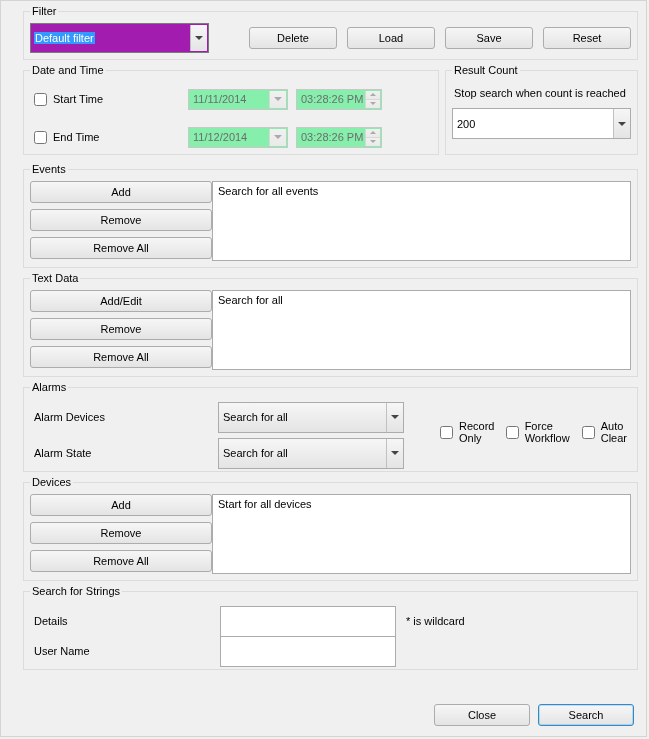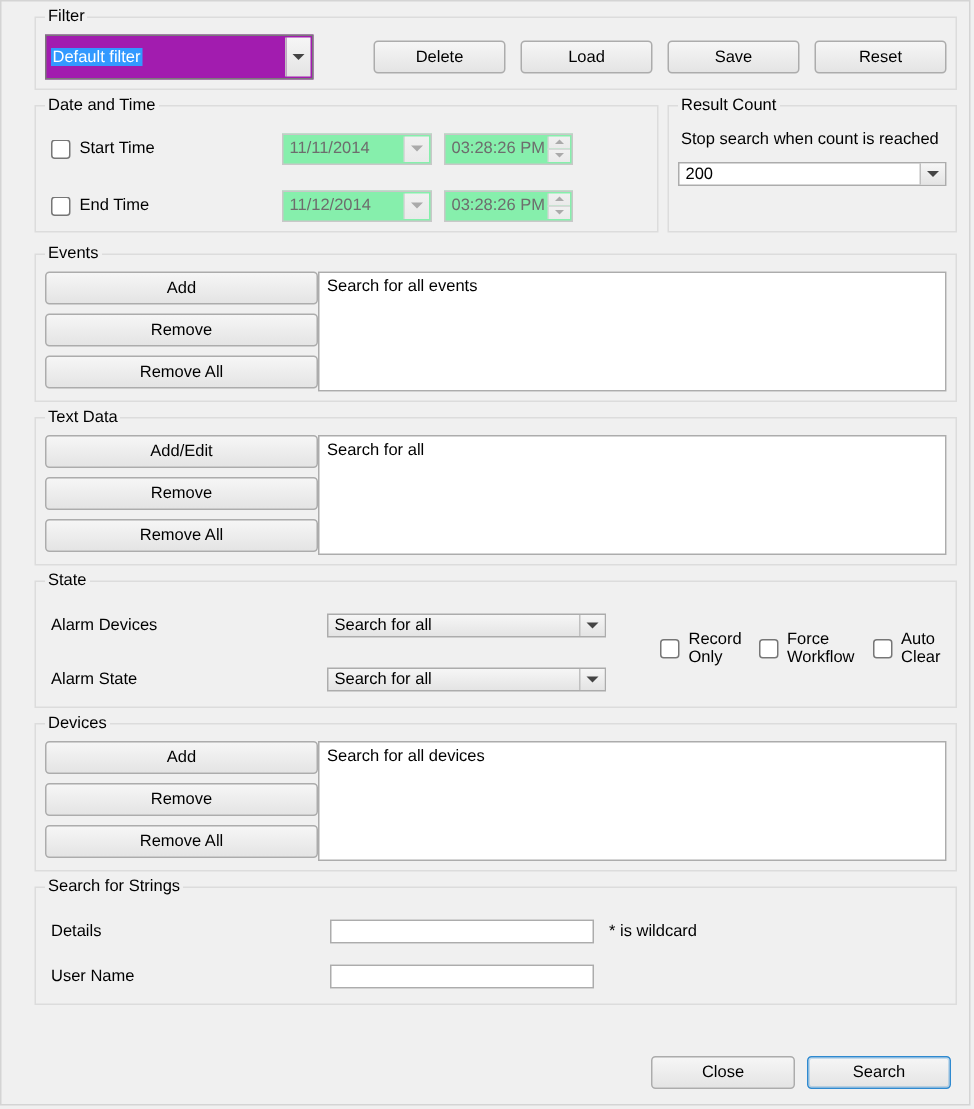--- a/index.html
+++ b/index.html
@@ -40,21 +40,21 @@
     font-size: 11px;
     font-family: inherit;
     cursor: pointer;
     text-align: center;
     padding: 0;
   }
   .btn.highlight { border: 1px solid #2f8ad0; box-shadow: 0 0 0 1px rgba(47,138,208,.25) inset; }
   .combo, .textin {
     background: #fff;
     border: 1px solid #acacac;
-    height: 16px;
+    height: 31px;
     font-size: 11px;
     font-family: inherit;
     padding: 2px 4px;
   }
   .combo {
     appearance: none;
     background-image: linear-gradient(#f6f6f6,#e4e4e4);
     background-repeat: no-repeat;
     padding-right: 18px;
     position: relative;
@@ -213,21 +213,21 @@
         <button class="btn">Remove</button>
         <button class="btn">Remove All</button>
       </div>
       <div class="listarea">
         <span>Search for all</span>
       </div>
     </div>
   </fieldset>
 
   <fieldset>
-    <legend>State</legend>
+    <legend>Alarms</legend>
     <div class="alarm-body">
       <div style="flex:0 0 auto;">
         <div class="alarm-row">
           <span class="alarm-label">Alarm Devices</span>
           <div class="combo-wrap alarm-combo">
             <input class="combo" style="width: 100%; background: linear-gradient(rgb(246, 246, 246), rgb(228, 228, 228));" readonly="" value="Search for all">
             <span class="arrow"></span>
           </div>
         </div>
         <div class="alarm-row" style="margin-top:12px;">
@@ -257,21 +257,21 @@
 
   <fieldset>
     <legend>Devices</legend>
     <div class="events-flex">
       <div class="btns-col">
         <button class="btn">Add</button>
         <button class="btn">Remove</button>
         <button class="btn">Remove All</button>
       </div>
       <div class="listarea">
-        <span>Search for all devices</span>
+        <span>Start for all devices</span>
       </div>
     </div>
   </fieldset>
 
   <fieldset>
     <legend>Search for Strings</legend>
     <div class="strings-row">
       <span class="strings-label">Details</span>
       <input class="textin" value="" style="">
       <span class="wc">* is wildcard</span>

